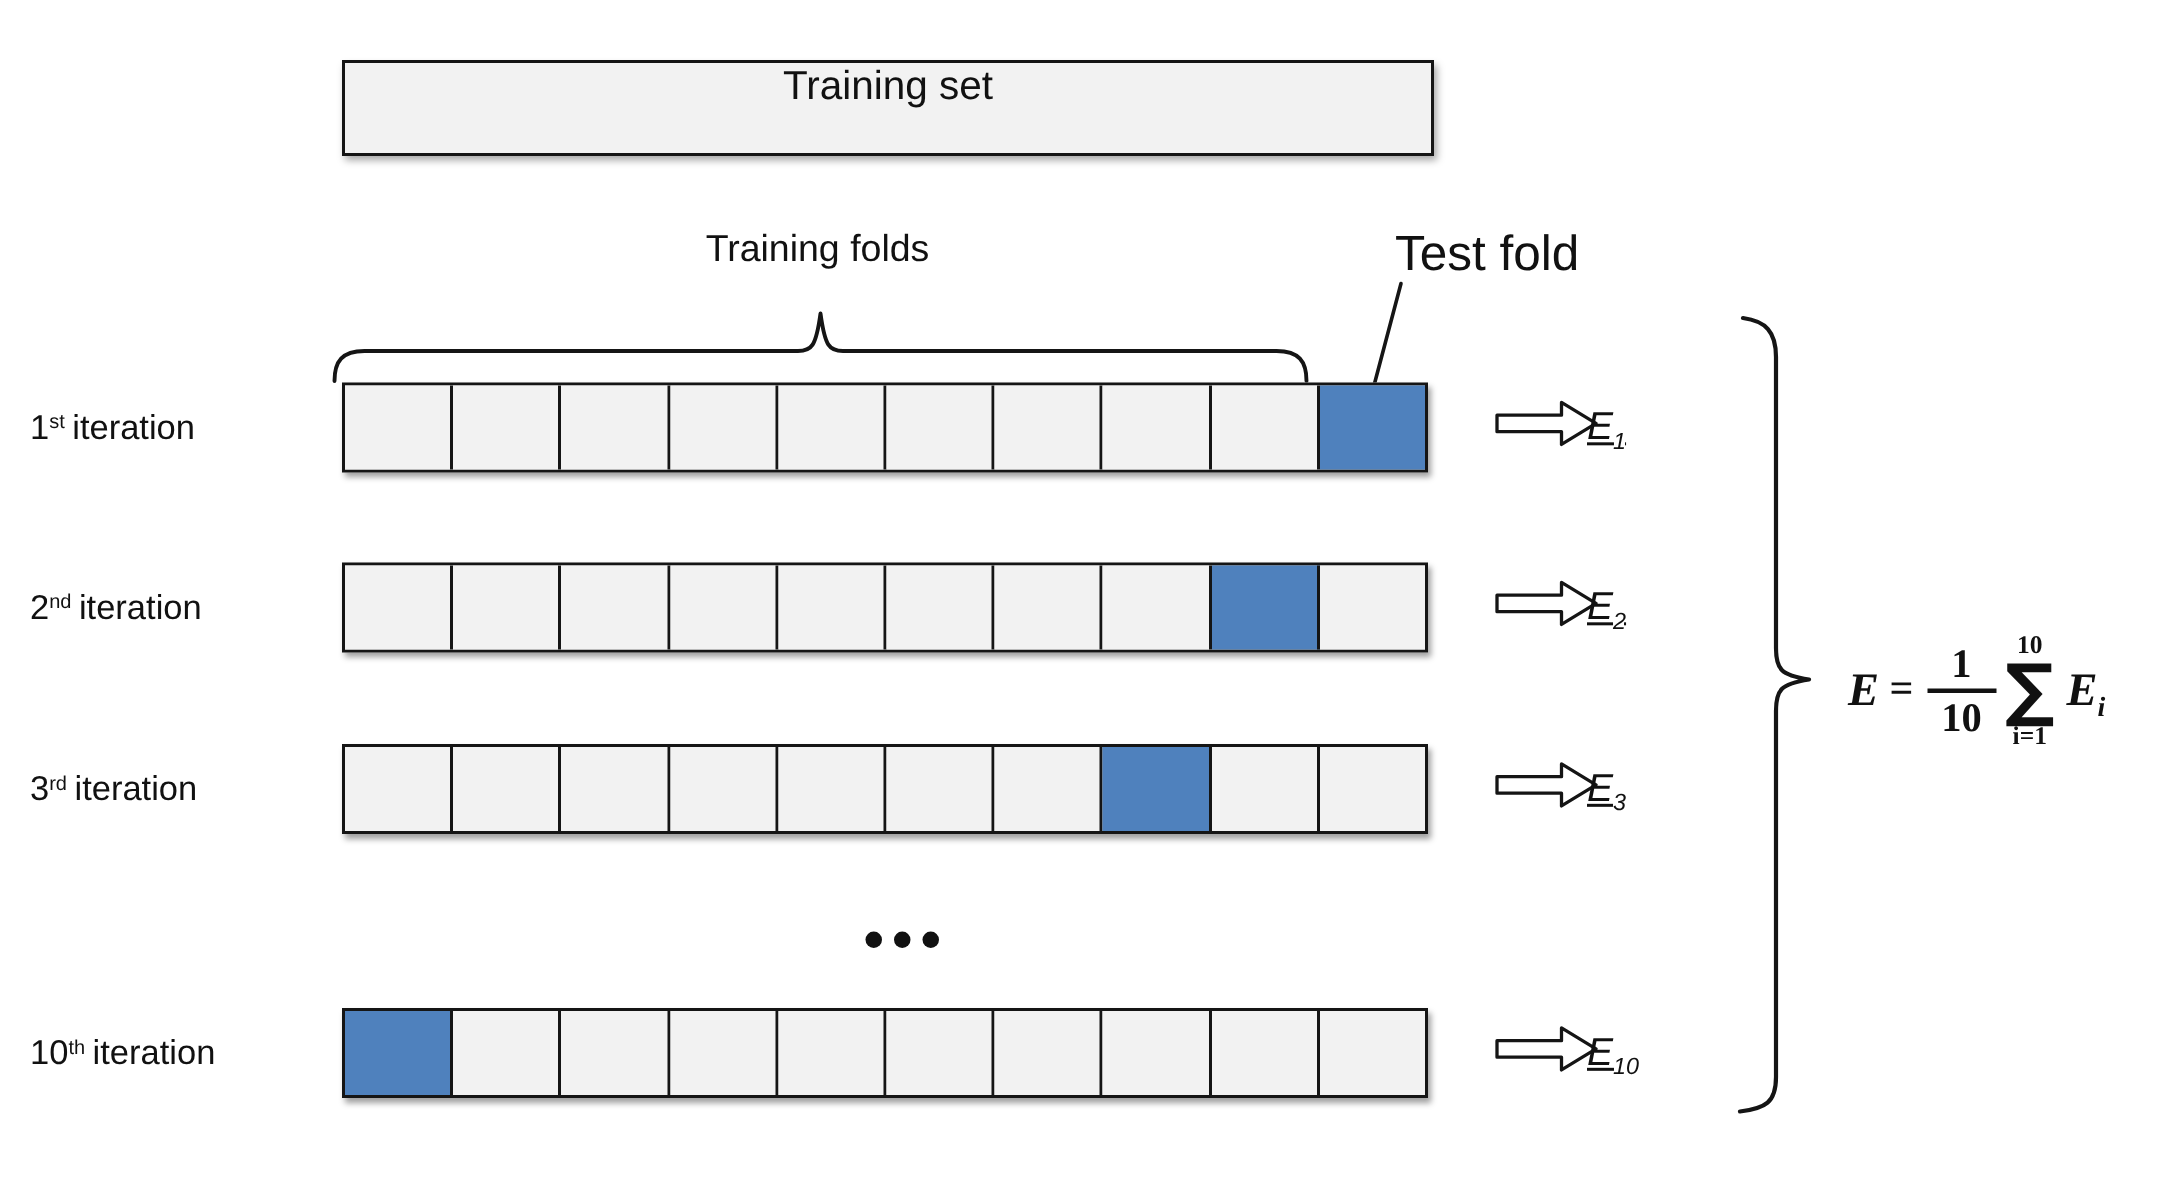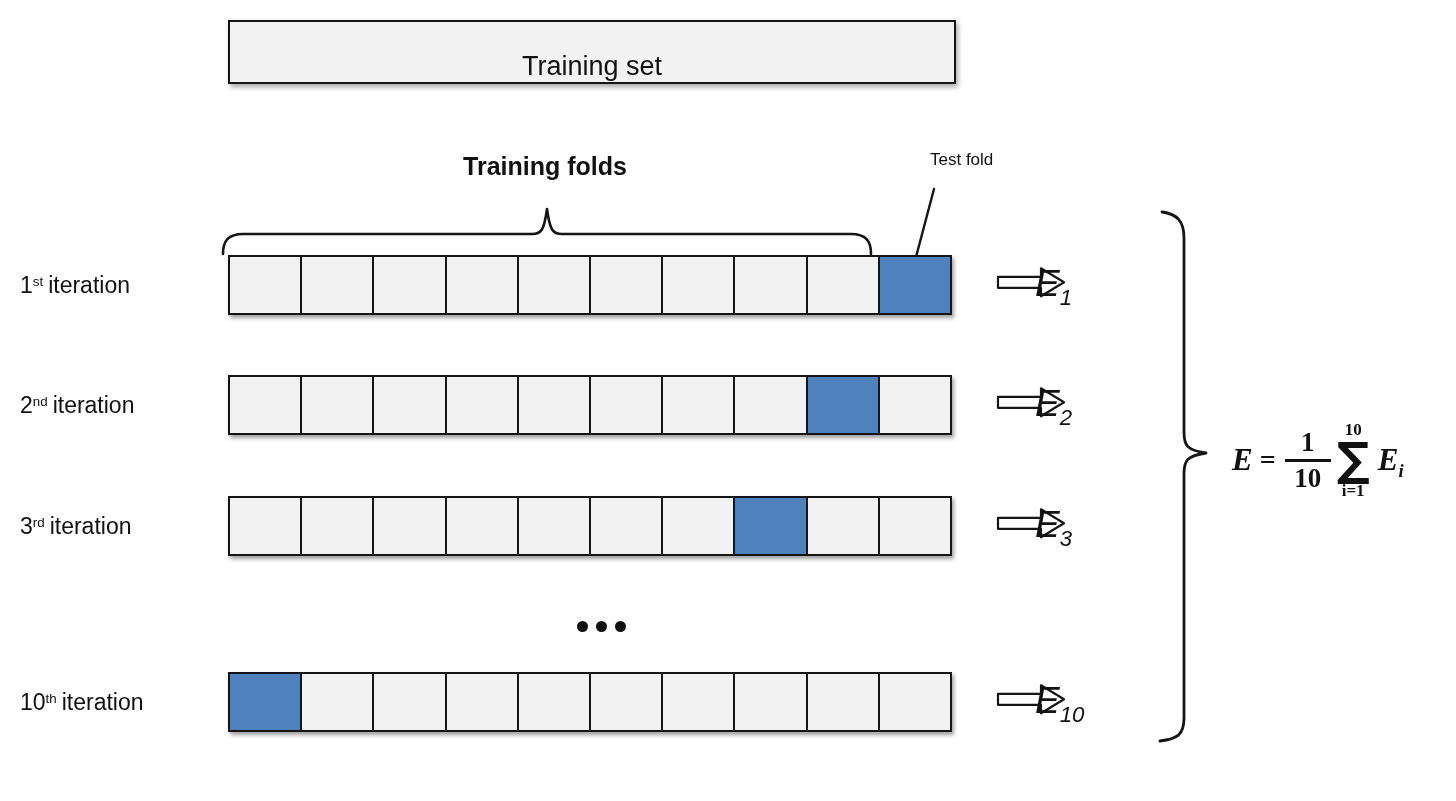--- a/index.html
+++ b/index.html
@@ -2,35 +2,34 @@
 <html style="--fold-fill: #f2f2f2; --test-fill: #4f81bd; --stroke: #151515;"><head>
 <meta charset="utf-8">
 <style>
   html,body{margin:0;padding:0;background:#ffffff;}
   .canvas{
     position:relative;width:1456px;height:801px;background:#ffffff;overflow:hidden;
     font-family:"Liberation Sans",sans-serif;color:#111;
   }
   
   .train-box{
-    position:absolute;left:228px;top:20px;width:724px;height:60px;
+    position:absolute;left:228px;top:40px;width:724px;height:60px;
     background:var(--fold-fill,#f2f2f2);
     border:2.5px solid var(--stroke,#111);
     box-shadow:2px 3px 5px rgba(0,0,0,0.35);
-    display:flex;align-items:flex-end;justify-content:center;
+    display:flex;align-items:flex-start;justify-content:center;
     font-size:27px;
   }
   
   .tf-label{
     position:absolute;left:420px;top:152px;width:250px;text-align:center;
     font-size:25px;
-    font-weight:bold;
   }
   .test-label{
-    position:absolute;left:930px;top:150px;font-size:17px;white-space:nowrap;
+    position:absolute;left:930px;top:150px;font-size:33px;white-space:nowrap;
   }
   
   .overlay{position:absolute;left:0;top:0;width:1456px;height:801px;pointer-events:none;}
   
   .row{position:absolute;left:0;width:1409px;height:60px;padding-left:24px;}
   .row-label{
     position:absolute;left:20px;top:50%;transform:translateY(-50%);
     font-size:23px;white-space:nowrap;
   }
   .ord-sup{font-size:58%;vertical-align:7px;}
@@ -40,22 +39,22 @@
     display:flex;box-sizing:border-box;
     border:2.5px solid var(--stroke,#111);
     background:var(--fold-fill,#f2f2f2);
     box-shadow:2px 3px 4px rgba(0,0,0,0.38);
   }
   .cell{flex:1 1 0;box-sizing:border-box;border-right:2px solid var(--stroke,#111);background:var(--fold-fill,#f2f2f2);}
   .cell:last-child{border-right:none;}
   .cell.test{background:var(--test-fill,#4f81bd);}
   .arrow{position:absolute;left:996px;top:50%;transform:translateY(-58%);}
   .e-label{
-    position:absolute;left:1035px;top:50%;transform:translateY(-52%);
-    font-size:37px;font-style:italic;white-space:nowrap;
+    position:absolute;left:1058px;top:50%;transform:translateY(-52%);
+    font-size:26px;font-style:italic;white-space:nowrap;text-decoration:underline;
   }
   .e-label sub,.term sub{font-size:60%;font-style:italic;line-height:0;}
   
   .dots{position:absolute;left:577px;top:621px;display:flex;gap:8px;}
   .dot{width:11px;height:11px;border-radius:50%;background:#111;}
   
   .formula{
     position:absolute;left:1232px;top:405px;height:110px;
     display:flex;align-items:center;
     font-family:"Liberation Serif",serif;font-weight:600;color:#111;

